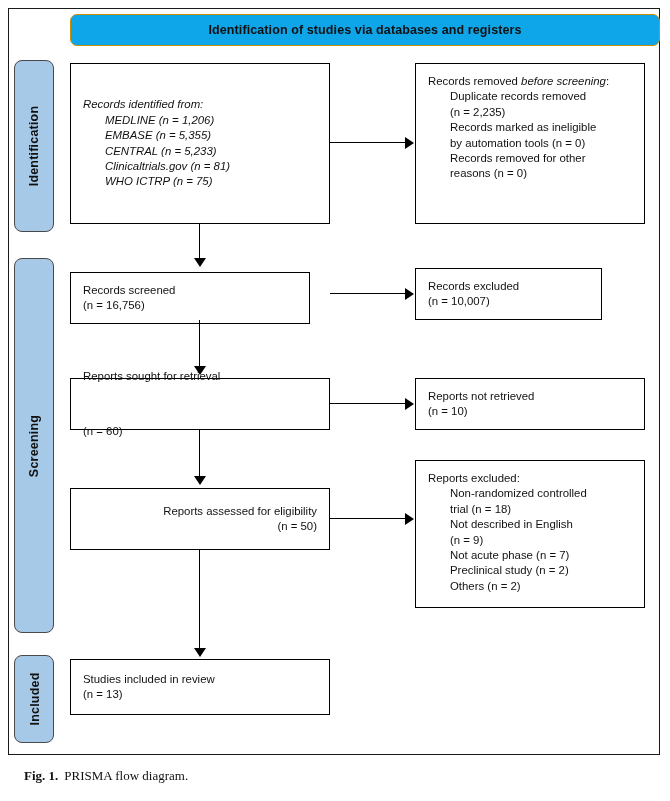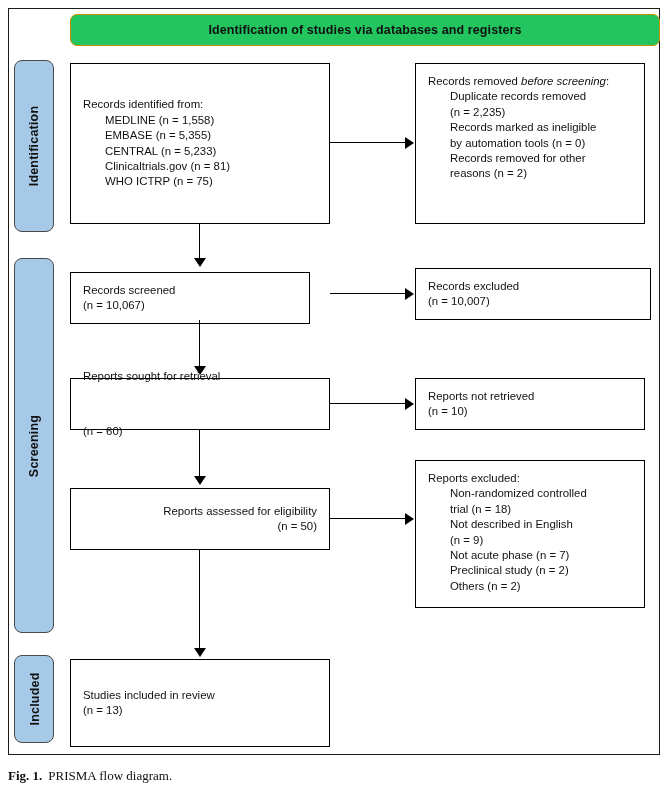--- a/index.html
+++ b/index.html
@@ -27,21 +27,21 @@
     background: #ffffff;
   }
 
   
   #banner {
     position: absolute;
     left: 70px;
     top: 14px;
     width: 590px;
     height: 32px;
-    background: #22c55e;
+    background: #0ea5e9;
     border: 1px solid #c98f00;
     border-radius: 7px;
     box-sizing: border-box;
     display: flex;
     align-items: center;
     justify-content: center;
   }
   #banner .banner-text {
     font-size: 12.5px;
     font-weight: bold;
@@ -82,29 +82,29 @@
     box-sizing: border-box;
     padding: 10px 12px;
     font-size: 11.4px;
     line-height: 15.4px;
     color: #111111;
   }
   .flow-box .indent { padding-left: 22px; }
   .flow-box .ital { font-style: italic; }
 
   
-  #box-identified   { left: 70px; top: 63px;  width: 260px; height: 161px; }
+  #box-identified   { left: 70px; top: 63px;  width: 260px; height: 161px; font-style: italic; }
   #box-screened     { left: 70px; top: 272px; width: 240px; height: 52px; }
   #box-sought       { left: 70px; top: 378px; width: 260px; height: 52px; gap: 40px; }
   #box-assessed     { left: 70px; top: 488px; width: 260px; height: 62px; align-items: flex-end; }
-  #box-included     { left: 70px; top: 659px; width: 260px; height: 88px; }
+  #box-included     { left: 70px; top: 659px; width: 260px; height: 56px; }
 
   
   #box-removed      { left: 415px; top: 63px;  width: 230px; height: 161px; }
-  #box-excluded-rec { left: 415px; top: 268px; width: 236px; height: 52px; justify-content: space-between; }
+  #box-excluded-rec { left: 415px; top: 268px; width: 187px; height: 52px; justify-content: space-between; }
   #box-notretrieved { left: 415px; top: 378px; width: 230px; height: 52px; }
   #box-excluded-rep { left: 415px; top: 460px; width: 230px; height: 148px; }
 
   
   .vcenter {
     display: flex;
     flex-direction: column;
     justify-content: center;
   }
 
@@ -151,21 +151,21 @@
   #conn-h2 { left: 330px; top: 293px; width: 78px; }
   #conn-h2-head { left: 405px; top: 288px; }
   #conn-h3 { left: 330px; top: 403px; width: 78px; }
   #conn-h3-head { left: 405px; top: 398px; }
   #conn-h4 { left: 330px; top: 518px; width: 78px; }
   #conn-h4-head { left: 405px; top: 513px; }
 
   
   #caption {
     position: absolute;
-    left: 8px;
+    left: 24px;
     top: 768px;
     font-family: "Liberation Serif", serif;
     font-size: 13px;
     color: #111111;
   }
   #caption .fig-label {
     font-weight: bold;
   }
   #caption .fig-text {
     margin-left: 6px;
@@ -185,42 +185,42 @@
 </div>
 <div class="stage-bar" id="stage-screening">
   <span class="stage-label">Screening</span>
 </div>
 <div class="stage-bar" id="stage-included">
   <span class="stage-label">Included</span>
 </div>
 
 <div class="flow-box vcenter" id="box-identified">
   <div>Records identified from:</div>
-  <div class="indent">MEDLINE (n = 1,558)</div>
+  <div class="indent">MEDLINE (n = 1,206)</div>
   <div class="indent">EMBASE (n = 5,355)</div>
   <div class="indent">CENTRAL (n = 5,233)</div>
   <div class="indent">Clinicaltrials.gov (n = 81)</div>
   <div class="indent">WHO ICTRP (n = 75)</div>
 </div>
 
 <div class="flow-box" id="box-removed">
   <div>
     <span>Records removed </span><span class="ital">before screening</span><span>:</span>
   </div>
   <div class="indent">Duplicate records removed</div>
   <div class="indent">(n = 2,235)</div>
   <div class="indent">Records marked as ineligible</div>
   <div class="indent">by automation tools (n = 0)</div>
   <div class="indent">Records removed for other</div>
-  <div class="indent">reasons (n = 2)</div>
+  <div class="indent">reasons (n = 0)</div>
 </div>
 
 <div class="flow-box vcenter" id="box-screened">
   <div>Records screened</div>
-  <div>(n = 10,067)</div>
+  <div>(n = 16,756)</div>
 </div>
 <div class="flow-box vcenter" id="box-excluded-rec">
   <div>Records excluded</div>
   <div>(n = 10,007)</div>
 </div>
 
 <div class="flow-box vcenter" id="box-sought">
   <div>Reports sought for retrieval</div>
   <div>(n = 60)</div>
 </div>

